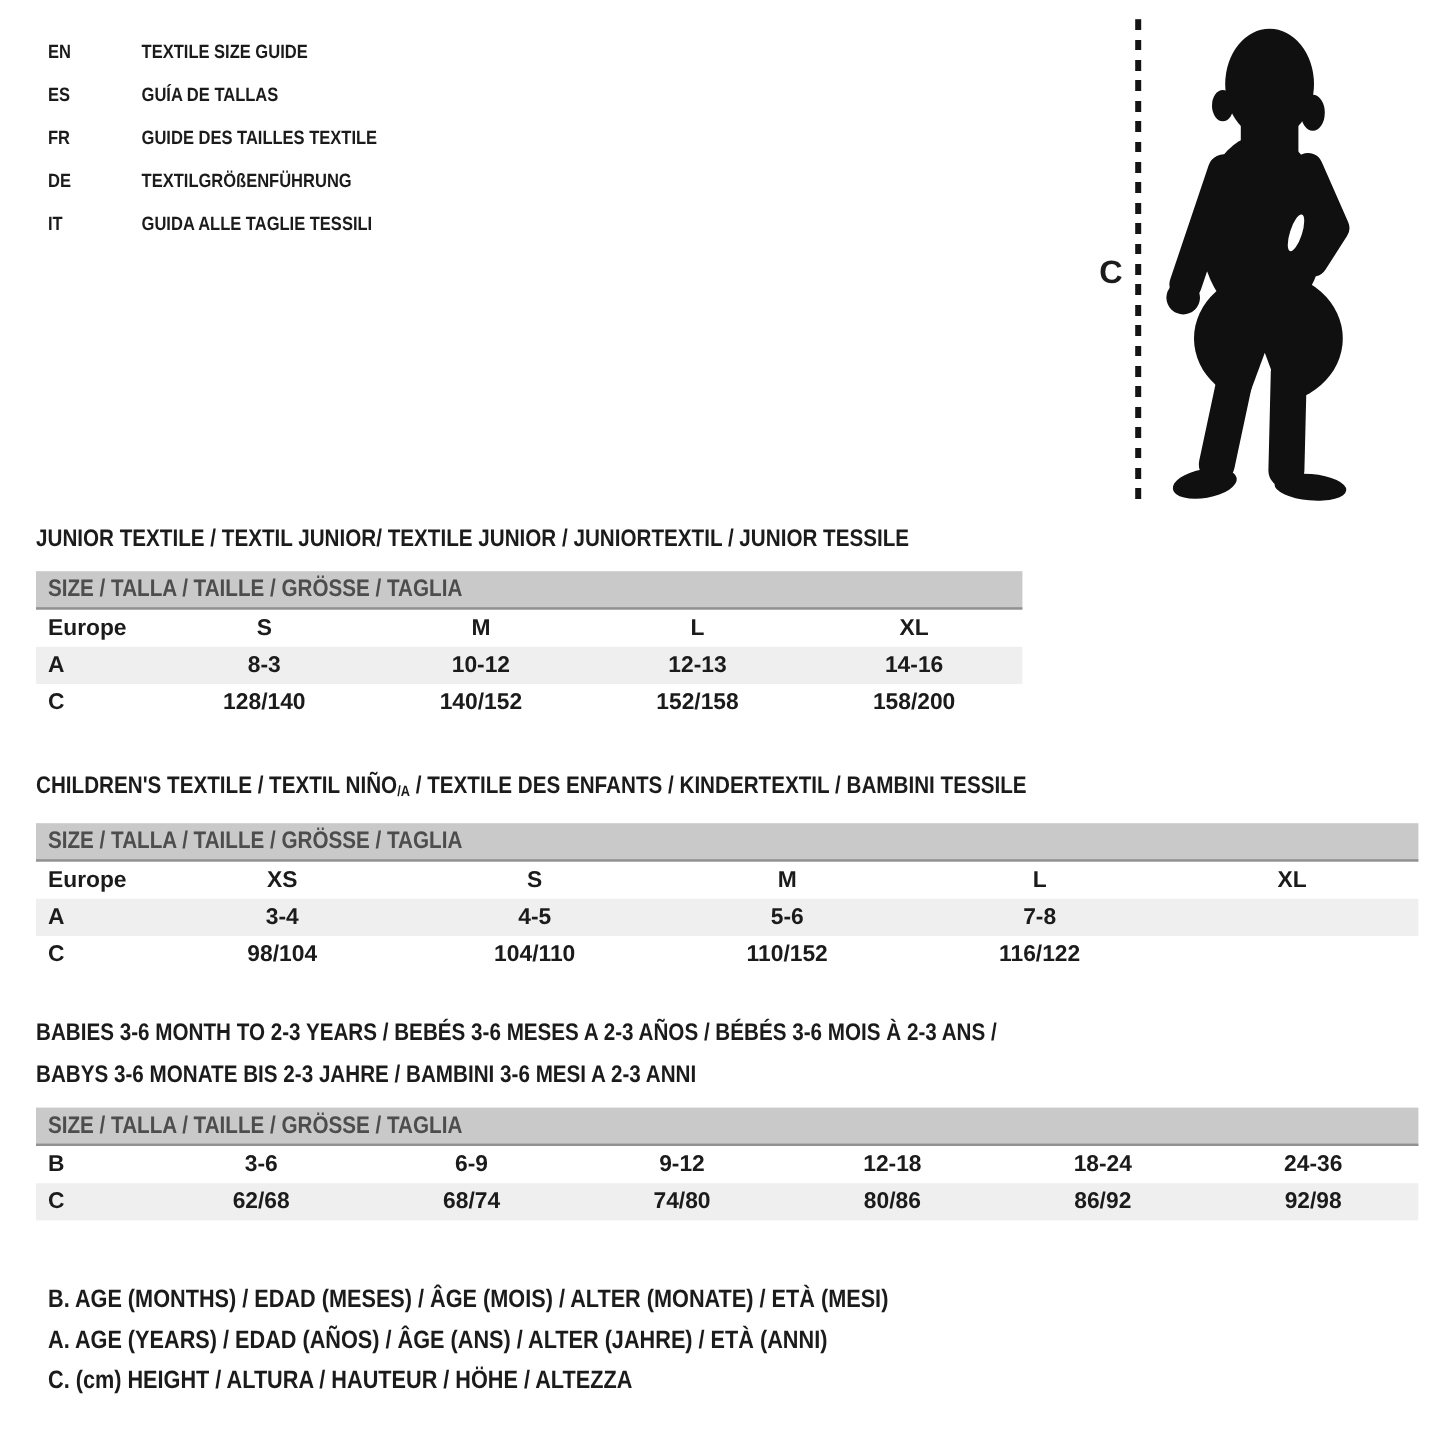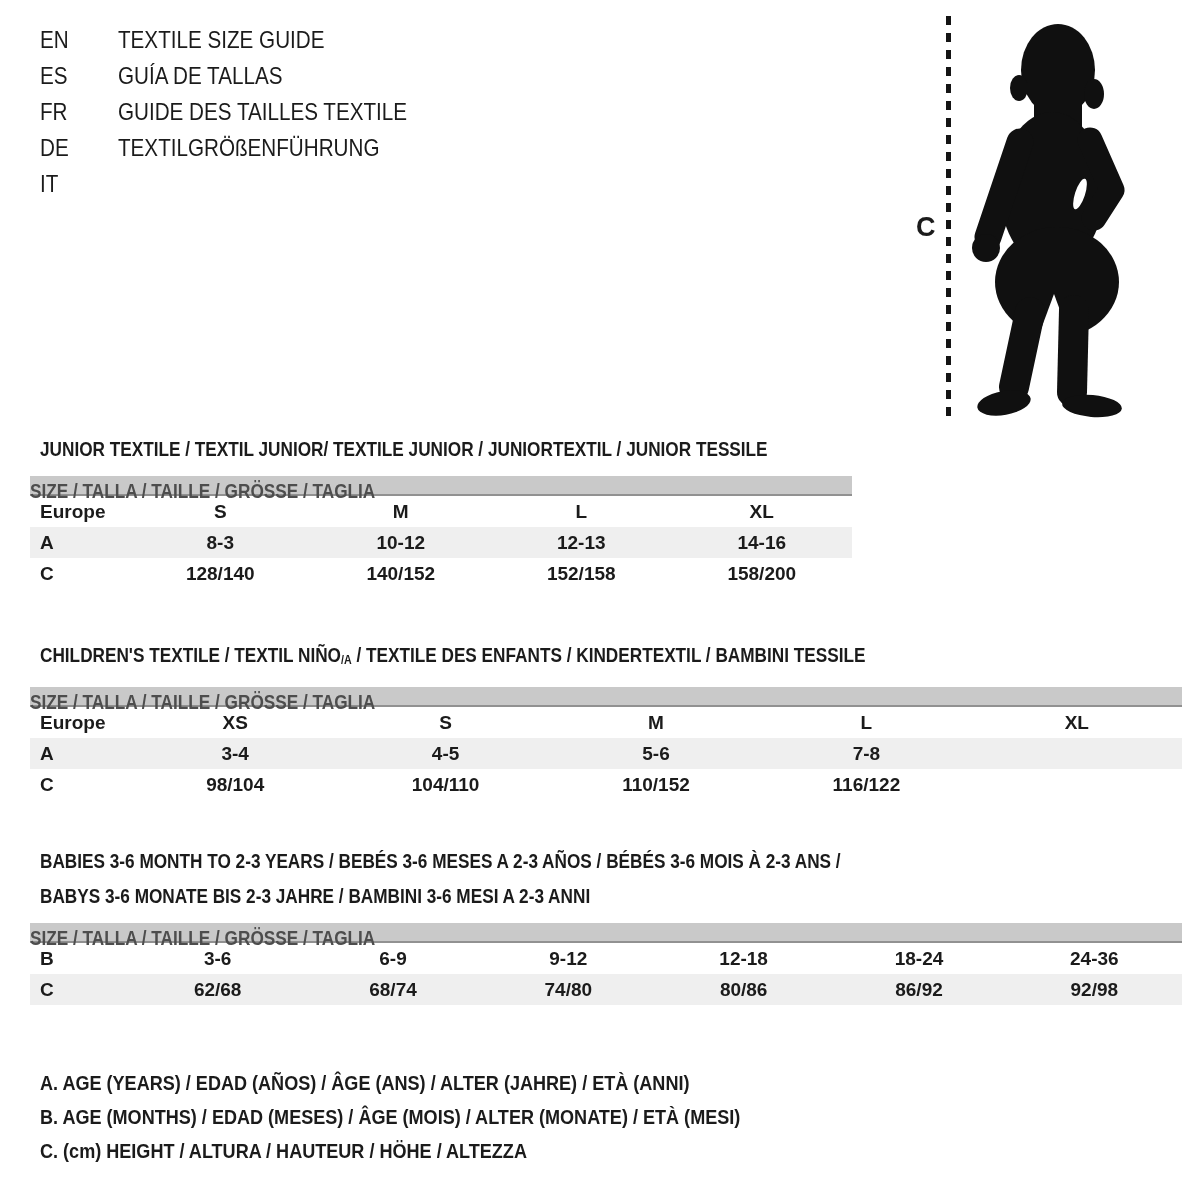--- a/index.html
+++ b/index.html
@@ -10,38 +10,38 @@
     width:1200px;height:1200px;position:relative;overflow:hidden;
     background:var(--paper);color:var(--ink);
     font-family:"Liberation Sans",sans-serif;
     -webkit-font-smoothing:antialiased;
   }
   .cond{display:inline-block;transform:scaleX(0.86);transform-origin:0 50%;white-space:nowrap;}
   .sub{font-size:0.62em;vertical-align:-0.18em;}
 
   
   #lang-block{position:absolute;top:26px;left:40px;}
-  .lang-row{display:flex;height:36px;font-weight:400;font-size:24px;}
+  .lang-row{display:flex;height:36px;align-items:center;font-weight:700;font-size:16px;}
   .lang-code{width:78px;flex:0 0 78px;}
 
   
   #dashed-line{position:absolute;left:946px;top:16px;width:5px;height:400px;
     background:repeating-linear-gradient(180deg,#141414 0 9px,transparent 9px 17px);}
   #figure-label{position:absolute;left:916px;top:212px;font-size:27px;font-weight:700;}
   #silhouette{position:absolute;left:962px;top:12px;width:180px;height:410px;}
 
   
   .section{position:absolute;left:30px;}
   #sec-0{top:432px;width:822px;}
   #sec-1{top:638px;width:1152px;}
   #sec-2{top:844px;width:1152px;}
-  .sec-title{margin-left:10px;font-size:20px;font-weight:700;line-height:35px;white-space:nowrap;}
+  .sec-title{margin-left:0;font-size:20px;font-weight:700;line-height:35px;white-space:nowrap;}
   .sec-title-gap{height:9px;}
-  .size-band{height:20px;background:var(--band);color:var(--bandInk);
-    font-weight:700;font-size:20px;line-height:31px;padding-left:0;
+  .size-band{height:32px;background:var(--band);color:var(--bandInk);
+    font-weight:700;font-size:20px;line-height:31px;padding-left:10px;
     box-sizing:border-box;border-bottom:2px solid #919191;}
   .t-row{display:grid;height:31px;line-height:31px;font-size:19px;font-weight:700;}
   .t-row.shaded{background:var(--shade);}
   .t-label{padding-left:10px;text-align:left;}
   .t-cell{text-align:center;}
 
   
   #legend{position:absolute;left:40px;top:1066px;font-size:21px;font-weight:700;}
   .legend-line{height:34px;line-height:34px;white-space:nowrap;}
 </style>
@@ -60,20 +60,21 @@
     <div class="lang-row">
       <span class="lang-code"><span class="cond">FR</span></span>
       <span><span class="cond">GUIDE DES TAILLES TEXTILE</span></span>
     </div>
     <div class="lang-row">
       <span class="lang-code"><span class="cond">DE</span></span>
       <span><span class="cond">TEXTILGRÖßENFÜHRUNG</span></span>
     </div>
     <div class="lang-row">
       <span class="lang-code"><span class="cond">IT</span></span>
+      <span><span class="cond">GUIDA ALLE TAGLIE TESSILI</span></span>
     </div>
   </div>
 
 <div id="dashed-line"></div>
 <div id="figure-label">C</div>
 <div id="silhouette">
   <svg viewBox="0 0 180 410" width="180" height="410" xmlns="http://www.w3.org/2000/svg">
     <g fill="#101010" stroke="none">
       <ellipse cx="96" cy="58" rx="37" ry="46"></ellipse>
       <ellipse cx="57" cy="76" rx="9" ry="13"></ellipse>
@@ -166,16 +167,16 @@
       <div class="t-cell">62/68</div>
       <div class="t-cell">68/74</div>
       <div class="t-cell">74/80</div>
       <div class="t-cell">80/86</div>
       <div class="t-cell">86/92</div>
       <div class="t-cell">92/98</div>
     </div>
   </div>
 
 <div id="legend">
+    <div class="legend-line"><span class="cond">B. AGE (MONTHS) / EDAD (MESES) / ÂGE (MOIS) / ALTER (MONATE) / ETÀ (MESI)</span></div>
     <div class="legend-line"><span class="cond">A. AGE (YEARS) / EDAD (AÑOS) / ÂGE (ANS) / ALTER (JAHRE) / ETÀ (ANNI)</span></div>
-    <div class="legend-line"><span class="cond">B. AGE (MONTHS) / EDAD (MESES) / ÂGE (MOIS) / ALTER (MONATE) / ETÀ (MESI)</span></div>
     <div class="legend-line"><span class="cond">C. (cm) HEIGHT / ALTURA / HAUTEUR / HÖHE / ALTEZZA</span></div>
   </div>
 
 </body></html>

